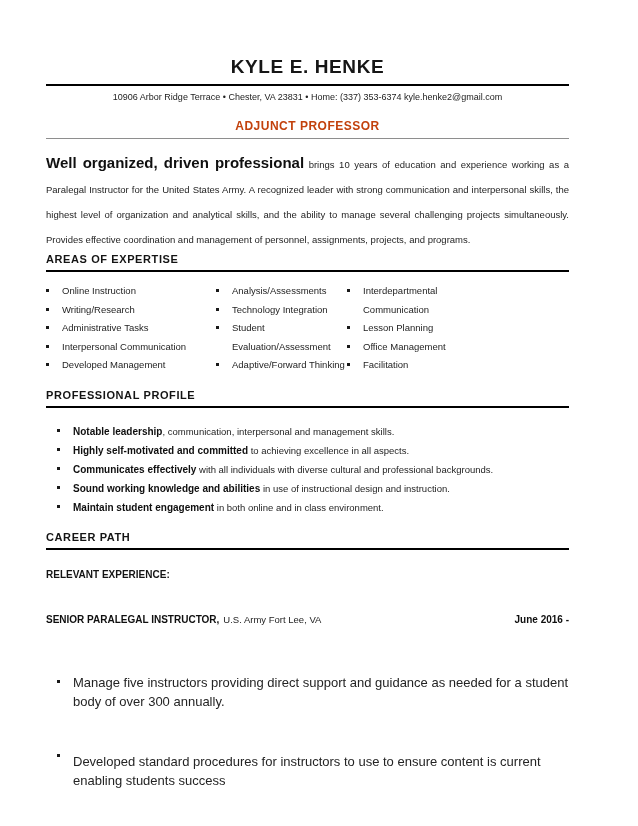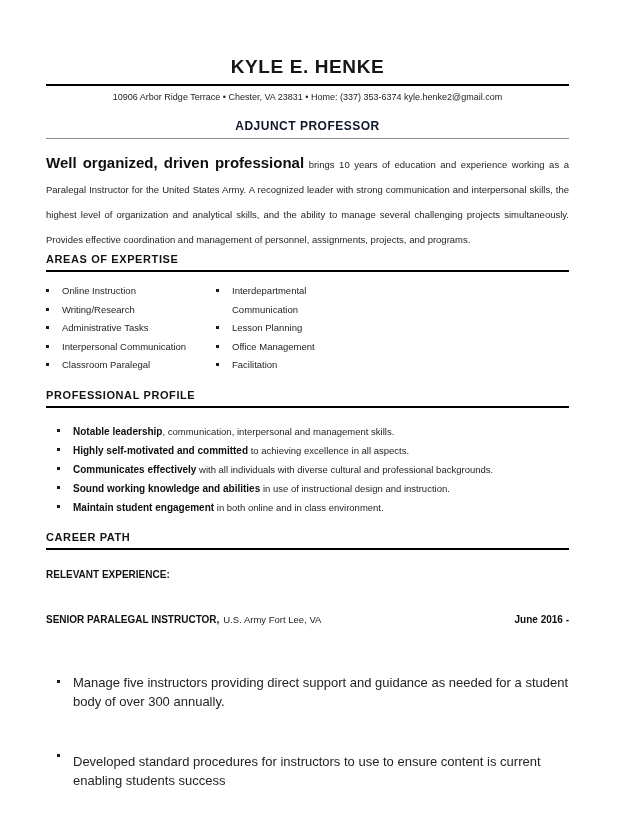--- a/index.html
+++ b/index.html
@@ -12,21 +12,21 @@
 
   
   .name{
     margin:0;padding:0 0 7px 0;text-align:center;
     font-size:19px;line-height:20px;font-weight:bold;letter-spacing:.6px;color:#161616;
     border-bottom:2.5px solid #000;
   }
   .contact{margin:5px 0 0 0;text-align:center;font-size:9px;line-height:12px;color:#222;}
   .role{
     margin:16px 0 0 0;padding:0 0 5px 0;text-align:center;
-    font-size:12px;line-height:14px;font-weight:bold;letter-spacing:.5px;color:#0f172a;
+    font-size:12px;line-height:14px;font-weight:bold;letter-spacing:.5px;color:#c2410c;
     border-bottom:1px solid #8e8e8e;
   }
 
   
   .summary{margin:11px 0 0 0;font-size:9.5px;line-height:25px;text-align:justify;color:#242424;}
   .summary b{font-size:15px;color:#101010;}
 
   
   .sec{
     margin:0;padding:0 0 4px 0;font-size:11px;line-height:13px;font-weight:bold;
@@ -75,21 +75,27 @@
   <p class="summary"><b>Well organized, driven professional</b><span> brings 10 years of education and experience working as a Paralegal Instructor for the United States Army. A recognized leader with strong communication and interpersonal skills, the highest level of organization and analytical skills, and the ability to manage several challenging projects simultaneously. Provides effective coordination and management of personnel, assignments, projects, and programs.</span></p>
 
   <h3 class="sec mt1">AREAS OF EXPERTISE</h3>
 
   <div class="cols">
     <ul class="col1">
       <li><span class="sq"></span><span>Online Instruction</span></li>
       <li><span class="sq"></span><span>Writing/Research</span></li>
       <li><span class="sq"></span><span>Administrative Tasks</span></li>
       <li><span class="sq"></span><span>Interpersonal Communication</span></li>
-      <li><span class="sq"></span><span>Classroom Paralegal</span></li>
+      <li><span class="sq"></span><span>Developed Management</span></li>
+    </ul>
+    <ul class="col2">
+      <li><span class="sq"></span><span>Analysis/Assessments</span></li>
+      <li><span class="sq"></span><span>Technology Integration</span></li>
+      <li><span class="sq"></span><span>Student Evaluation/Assessment</span></li>
+      <li><span class="sq"></span><span>Adaptive/Forward Thinking</span></li>
     </ul>
     <ul class="col3">
       <li><span class="sq"></span><span>Interdepartmental Communication</span></li>
       <li><span class="sq"></span><span>Lesson Planning</span></li>
       <li><span class="sq"></span><span>Office Management</span></li>
       <li><span class="sq"></span><span>Facilitation</span></li>
     </ul>
   </div>
 
   <h3 class="sec mt14">PROFESSIONAL PROFILE</h3>

